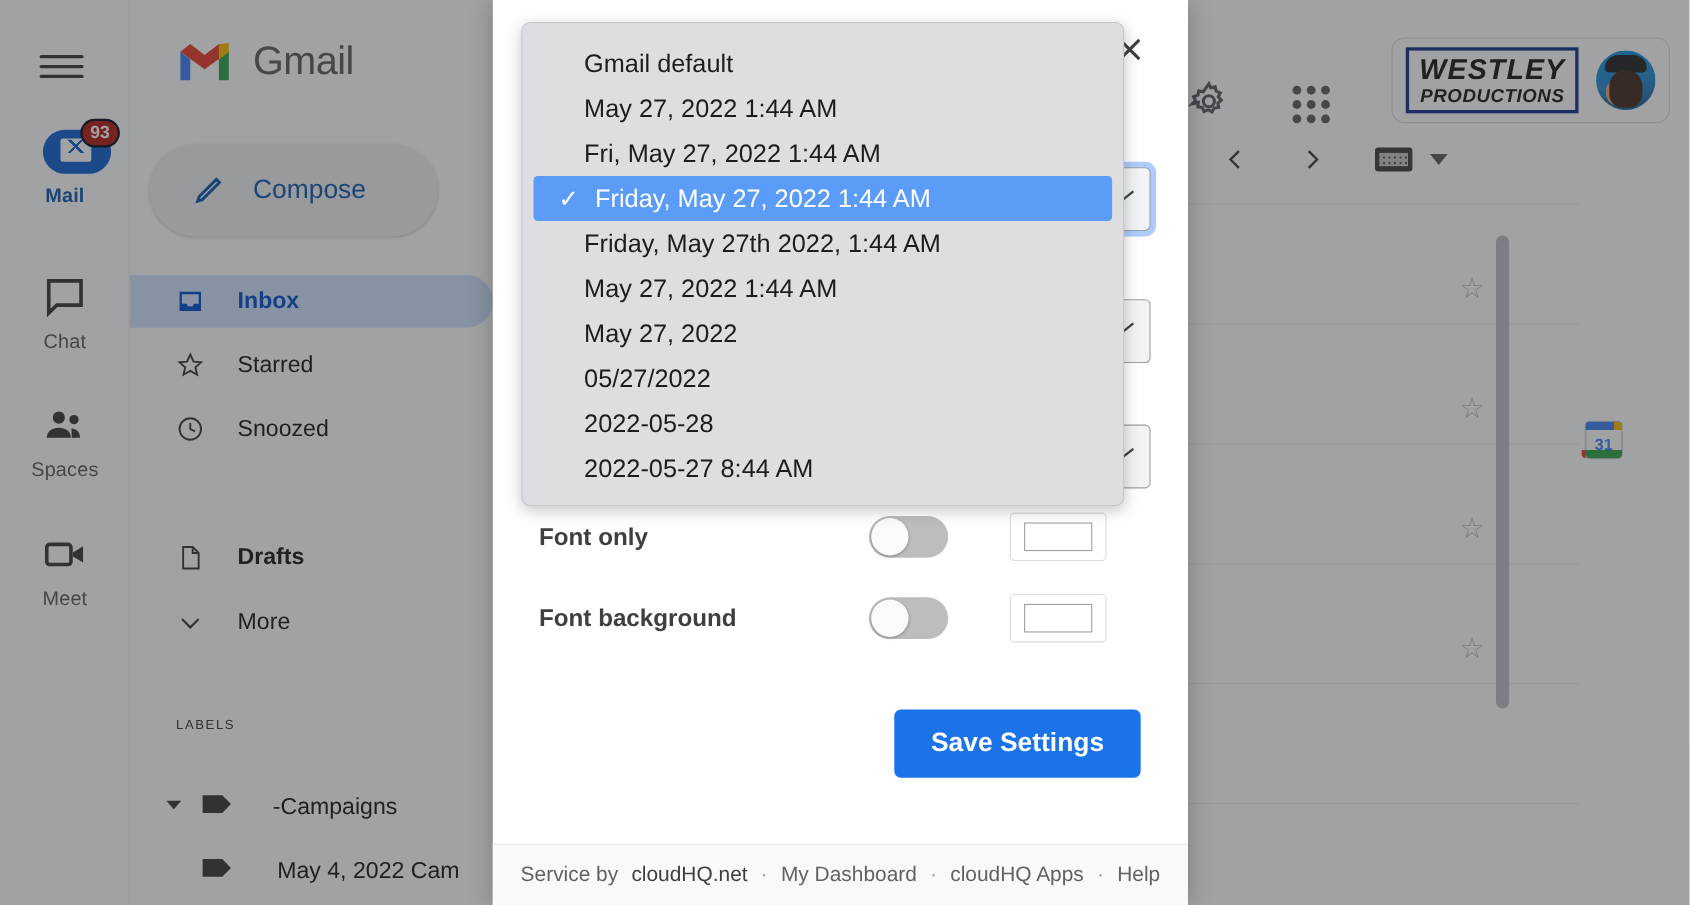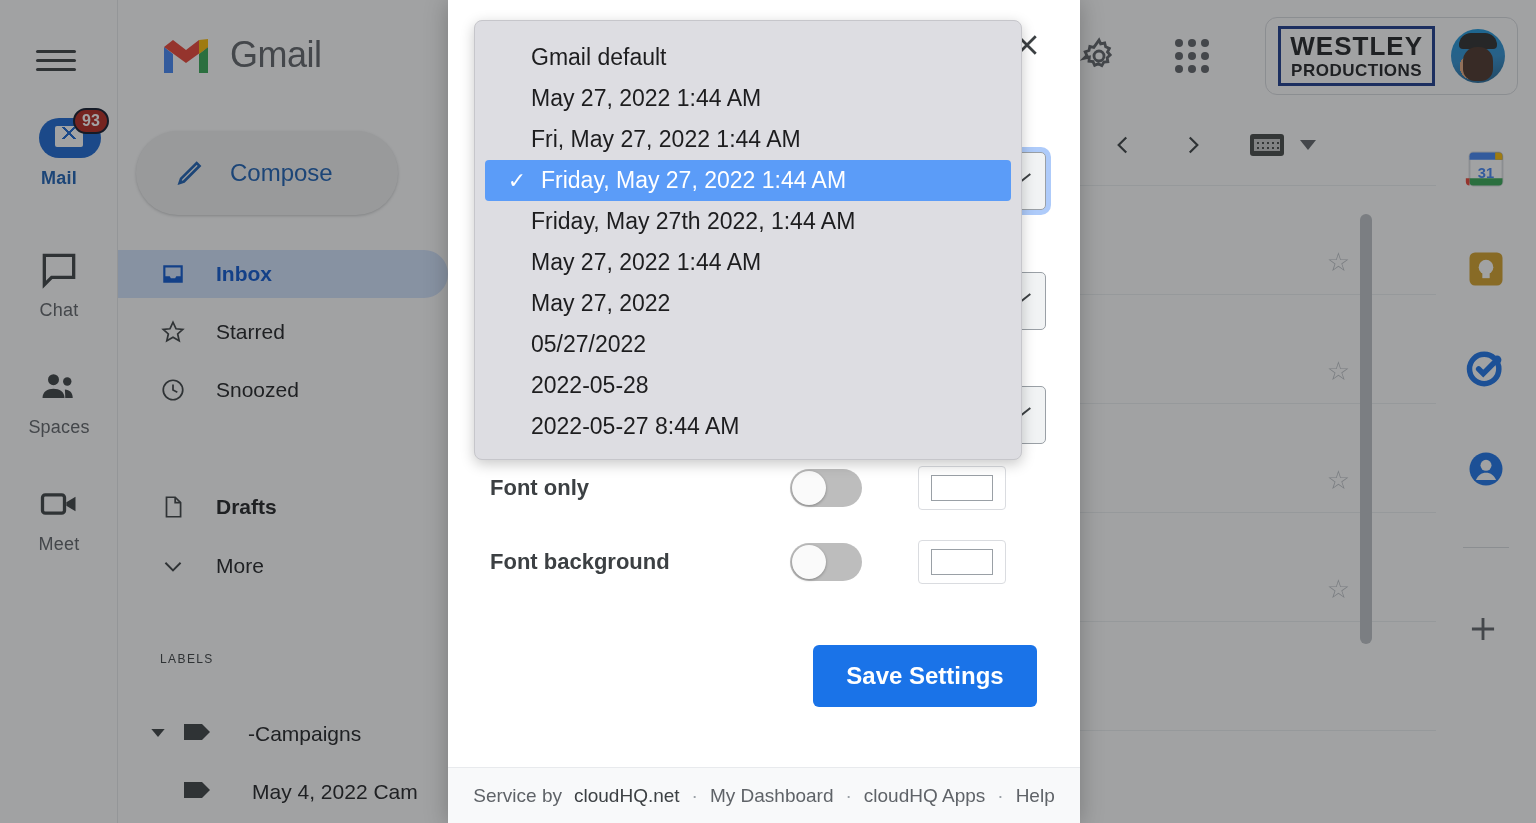--- a/index.html
+++ b/index.html
@@ -175,30 +175,30 @@
 
   .list-scroll {
     position: absolute; right: 64px; top: 110px;
     width: 12px; height: 430px; border-radius: 6px;
     background: #bdc1c6;
   }
 
   
   .side-rail {
     position: absolute; right: 0; top: 0; width: 100px; height: 680px;
-    background: #ffffff; display: flex; flex-direction: column;
-    align-items: center; padding-top: 120px; gap: 56px; justify-content: center;
+    background: #ffffff; display: flex; flex-direction: row;
+    align-items: center; padding-top: 120px; gap: 56px;
   }
   .sr-icon { width: 44px; height: 44px; cursor: pointer; position: relative; }
   .sr-div { width: 46px; height: 1px; background: #dadce0; }
 
   
   .top-right {
     position: absolute; right: 0; top: 0; height: 112px;
-    display: flex; align-items: center; gap: 56px; padding-right: 18px;
+    display: flex; align-items: flex-end; gap: 56px; padding-right: 18px; font-style: italic;
   }
   .gear { width: 40px; height: 40px; cursor: pointer; }
   .apps-grid {
     width: 34px; height: 34px; display: grid; cursor: pointer;
     grid-template-columns: repeat(3, 1fr); grid-template-rows: repeat(3, 1fr);
     gap: 5px;
   }
   .apps-grid i { background: #5f6368; border-radius: 50%; }
   .acct-chip {
     display: flex; align-items: center; gap: 16px;

